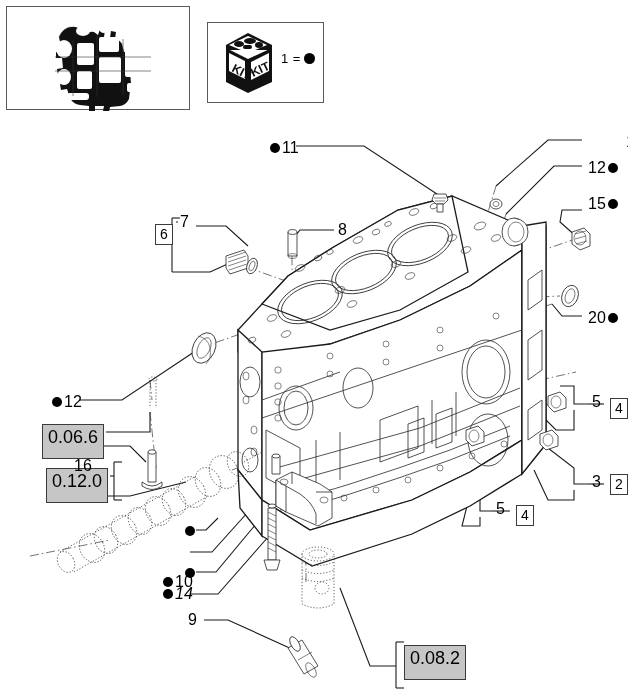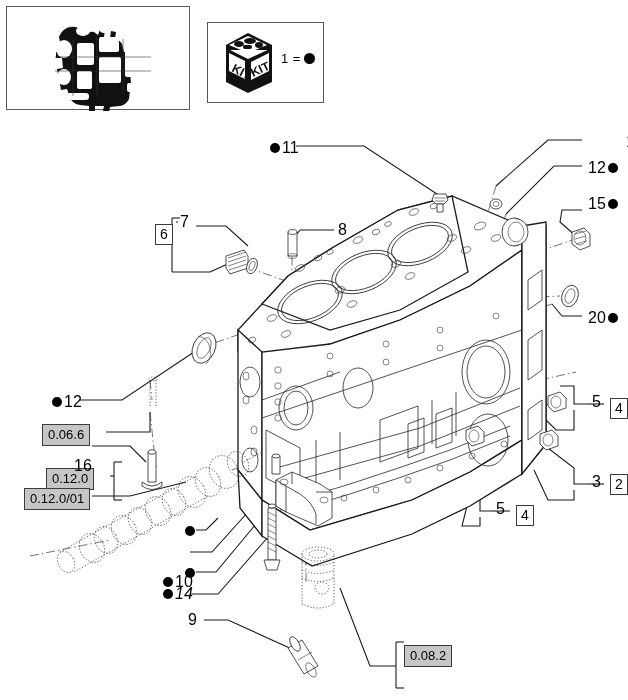--- a/index.html
+++ b/index.html
@@ -11,21 +11,21 @@
   
   .hdr-box{position:absolute;border:1.5px solid #5a5a5a;background:#fff;box-sizing:border-box;}
   #engine-photo-box{left:6px;top:6px;width:184px;height:104px;}
   #kit-legend-box{left:207px;top:22px;width:117px;height:81px;}
 
   .kit-legend-text{position:absolute;left:73px;top:28px;font-size:13px;letter-spacing:.5px;white-space:nowrap;}
   .kit-legend-text .dot{display:inline-block;width:11px;height:11px;border-radius:50%;background:#000;vertical-align:-1px;margin-left:3px;}
 
   
   .refbox{position:absolute;box-sizing:border-box;border:1.2px solid #3b3b3b;
-          font-size:13px;line-height:1;padding:3px 5px 4px 5px;white-space:nowrap;background:#fff;}
+          font-size:18px;line-height:1;padding:3px 5px 12px 5px;white-space:nowrap;background:#fff;}
   .refbox.gray{background:#c6c6c6;}
 
   
   .numbox{position:absolute;box-sizing:border-box;border:1.2px solid #3b3b3b;background:#fff;
           font-size:14px;line-height:1;padding:2px 4px 3px 4px;text-align:center;}
 
   
   .itemnum{position:absolute;font-size:16px;line-height:1;white-space:nowrap;}
   .itemnum .dot{display:inline-block;width:10px;height:10px;border-radius:50%;background:#000;vertical-align:0px;}
   .itemnum .dot.pre{margin-right:2px;}
@@ -427,21 +427,20 @@
       <ellipse class="hair" cx="548" cy="440" rx="5" ry="6"></ellipse>
     </g>
     <g>
       <path class="wht thin" d="M466 430 L478 426 L484 432 L484 442 L472 446 L466 440 Z"></path>
       <ellipse class="hair" cx="474" cy="436" rx="5" ry="6"></ellipse>
     </g>
   </svg>
 
   <div class="refbox gray" style="left:42px;top:424px;">0.06.6</div>
   <div class="refbox gray" style="left:46px;top:468px;">0.12.0</div>
-  <div class="refbox gray" style="left:24px;top:488px;">0.12.0/01</div>
   <div class="refbox gray" style="left:404px;top:645px;">0.08.2</div>
 
   <div class="numbox" style="left:155px;top:224px;">6</div>
   <div class="numbox" style="left:610px;top:398px;">4</div>
   <div class="numbox" style="left:610px;top:474px;">2</div>
   <div class="numbox" style="left:516px;top:505px;">4</div>
 
   <div class="itemnum" style="left:270px;top:140px;"><span class="dot pre"></span><span>11</span></div>
 
   <div class="itemnum" style="left:588px;top:134px;margin-left:38px;"><span>17</span><span class="dot post"></span></div>

